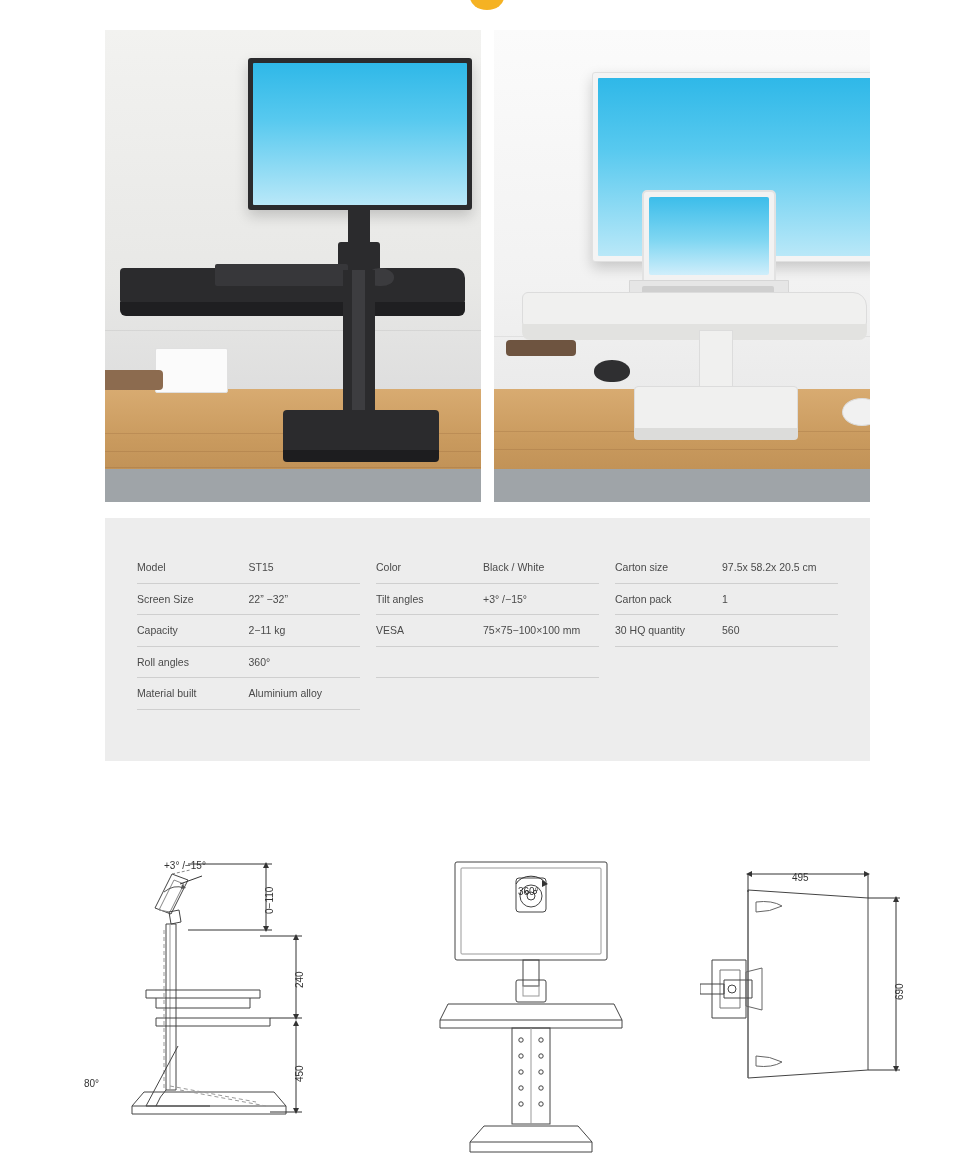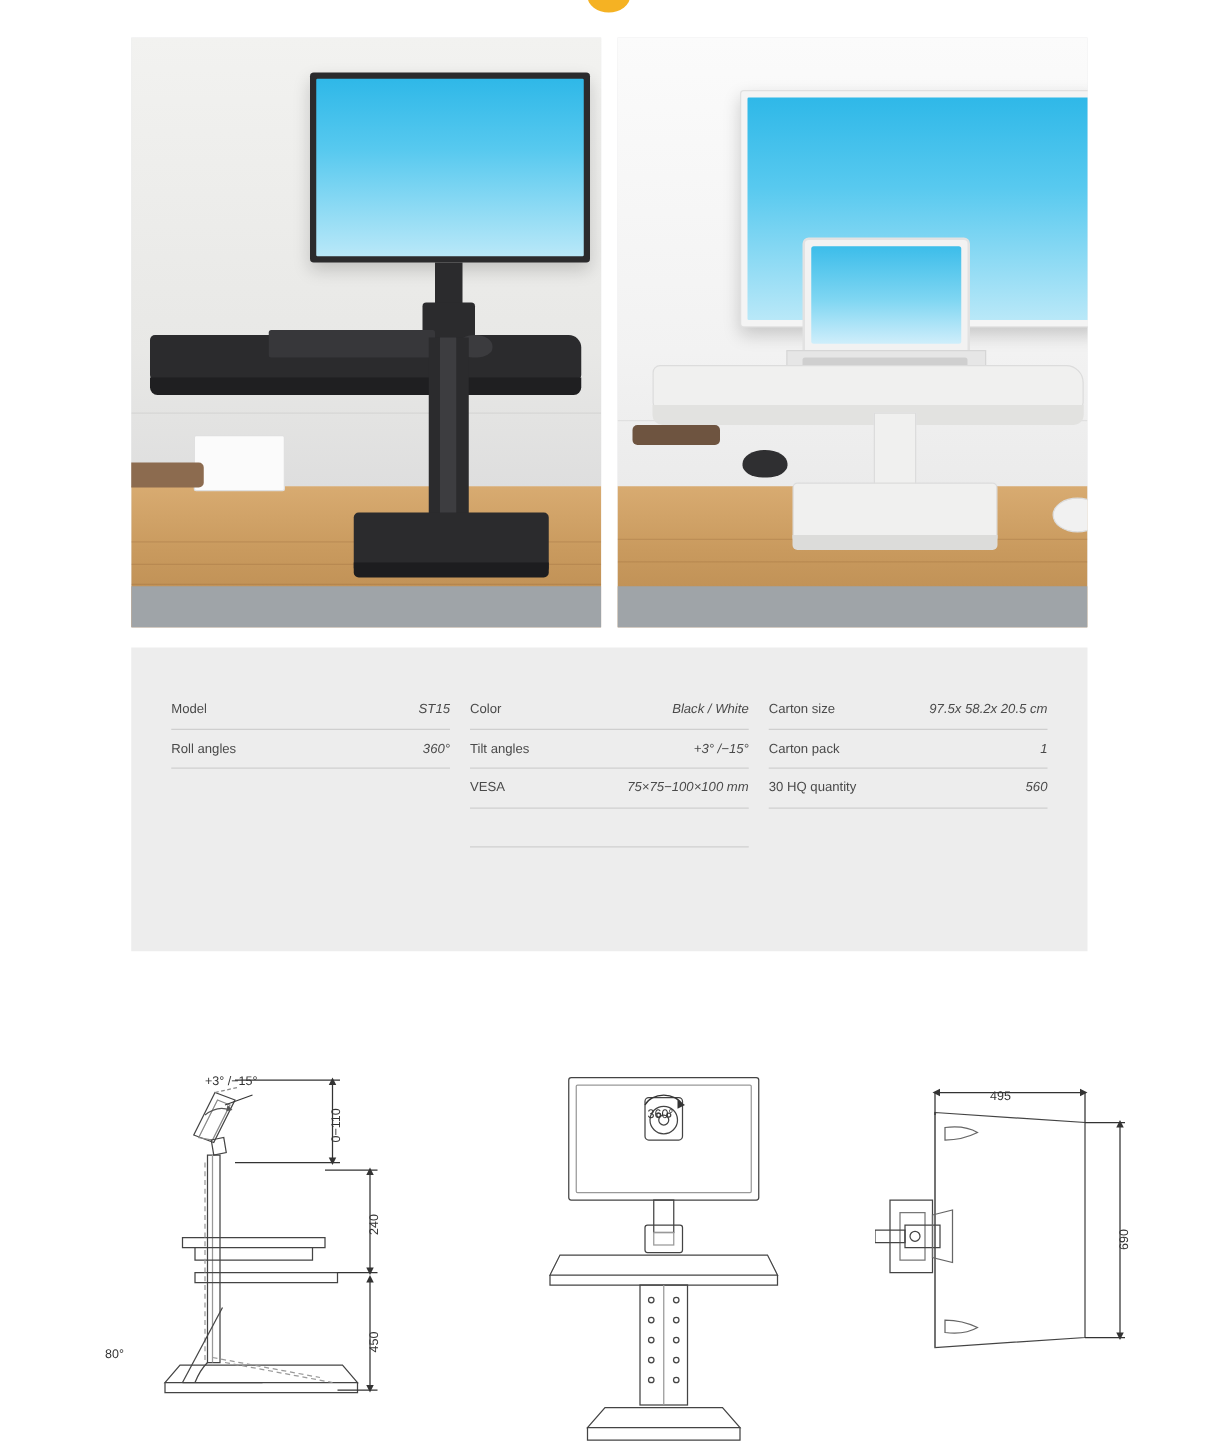--- a/index.html
+++ b/index.html
@@ -189,23 +189,22 @@
     color: #4a4a4a;
   }
   .spec-row.blank { border-bottom: none; }
   .spec-key {
     width: 50%;
     text-align: left;
     white-space: nowrap;
   }
   .spec-val {
     width: 50%;
-    text-align: right;
+    text-align: left;
     white-space: nowrap;
-    font-style: italic;
   }
   .spec-col.wide .spec-key { width: 48%; }
   .spec-col.wide .spec-val { width: 52%; }
 
   
   .drawings {
     position: absolute;
     left: 0;
     top: 840px;
     width: 975px;
@@ -298,22 +297,34 @@
 
 <div class="spec-wrap">
   <div class="spec-table">
 
     <div class="spec-col">
       <div class="spec-row">
         <span class="spec-key">Model</span>
         <span class="spec-val">ST15</span>
       </div>
       <div class="spec-row">
+        <span class="spec-key">Screen Size</span>
+        <span class="spec-val">22” −32”</span>
+      </div>
+      <div class="spec-row">
+        <span class="spec-key">Capacity</span>
+        <span class="spec-val">2−11 kg</span>
+      </div>
+      <div class="spec-row">
         <span class="spec-key">Roll angles</span>
         <span class="spec-val">360°</span>
+      </div>
+      <div class="spec-row">
+        <span class="spec-key">Material built</span>
+        <span class="spec-val">Aluminium alloy</span>
       </div>
       <div class="spec-row blank"></div>
     </div>
 
     <div class="spec-col wide">
       <div class="spec-row">
         <span class="spec-key">Color</span>
         <span class="spec-val">Black /  White</span>
       </div>
       <div class="spec-row">

